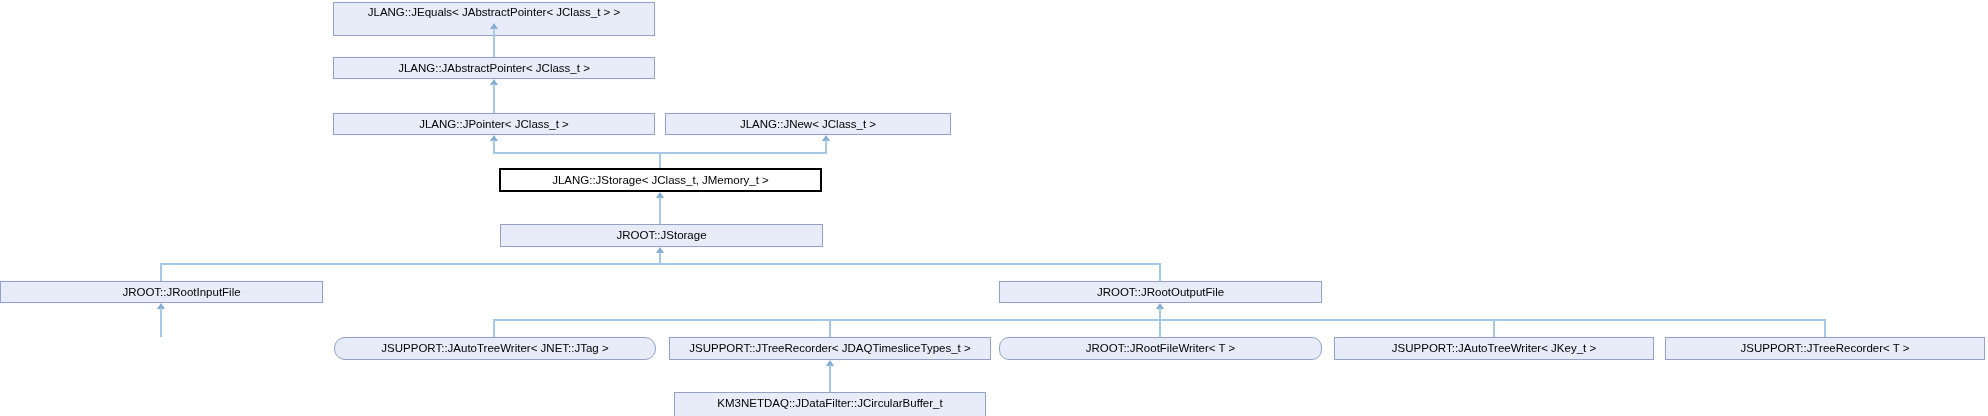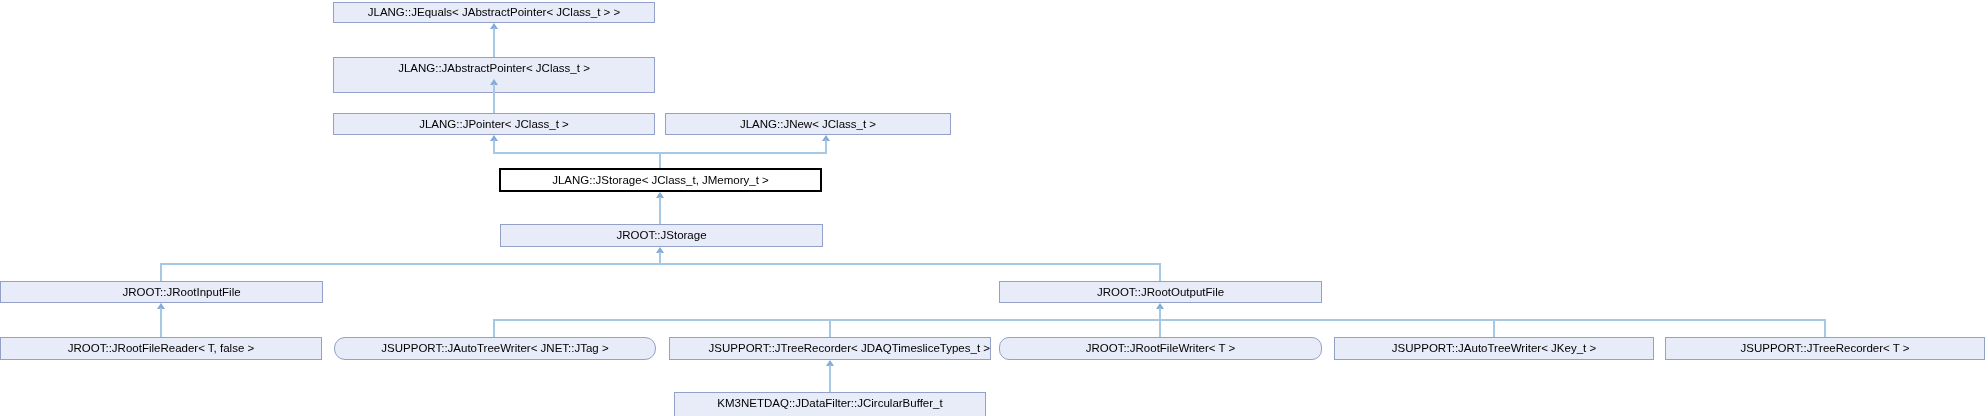--- a/index.html
+++ b/index.html
@@ -38,31 +38,30 @@
     border-left:4px solid transparent;
     border-right:4px solid transparent;
     border-bottom:6px solid var(--arrow,#84acd4);
   }
 </style>
 </head>
 <body>
 
 <div id="canvas">
 
-  <div class="node" style="left:333px;top:2px;width:322px;height:21px;line-height:19px;">JLANG::JEquals&lt; JAbstractPointer&lt; JClass_t &gt; &gt;</div>
-  <div class="node" style="left:333px;top:57px;width:322px;height:36px;line-height:20px;">JLANG::JAbstractPointer&lt; JClass_t &gt;</div>
+  <div class="node" style="left:333px;top:2px;width:322px;height:34px;line-height:19px;">JLANG::JEquals&lt; JAbstractPointer&lt; JClass_t &gt; &gt;</div>
+  <div class="node" style="left:333px;top:57px;width:322px;height:22px;line-height:20px;">JLANG::JAbstractPointer&lt; JClass_t &gt;</div>
   <div class="node" style="left:333px;top:113px;width:322px;height:22px;line-height:20px;">JLANG::JPointer&lt; JClass_t &gt;</div>
   <div class="node" style="left:665px;top:113px;width:286px;height:22px;line-height:20px;">JLANG::JNew&lt; JClass_t &gt;</div>
   <div class="node highlight" style="left:499px;top:168px;width:323px;height:24px;line-height:20px;">JLANG::JStorage&lt; JClass_t, JMemory_t &gt;</div>
   <div class="node" style="left:500px;top:224px;width:323px;height:23px;line-height:21px;">JROOT::JStorage</div>
   <div class="node" style="left:0px;top:281px;width:323px;height:22px;line-height:20px;padding-left:40px;">JROOT::JRootInputFile</div>
   <div class="node" style="left:999px;top:281px;width:323px;height:22px;line-height:20px;">JROOT::JRootOutputFile</div>
-  <div class="node" style="left:0px;top:337px;width:322px;height:23px;line-height:21px;">JROOT::JRootFileReader&lt; T, false &gt;</div>
   <div class="node" style="left:334px;top:337px;width:322px;height:23px;line-height:21px;border-radius:11px;">JSUPPORT::JAutoTreeWriter&lt; JNET::JTag &gt;</div>
-  <div class="node" style="left:669px;top:337px;width:322px;height:23px;line-height:21px;text-align:right;">JSUPPORT::JTreeRecorder&lt; JDAQTimesliceTypes_t &gt;</div>
+  <div class="node" style="left:669px;top:337px;width:322px;height:23px;line-height:21px;">JSUPPORT::JTreeRecorder&lt; JDAQTimesliceTypes_t &gt;</div>
   <div class="node" style="left:999px;top:337px;width:323px;height:23px;line-height:21px;border-radius:10px;">JROOT::JRootFileWriter&lt; T &gt;</div>
   <div class="node" style="left:1334px;top:337px;width:320px;height:23px;line-height:21px;">JSUPPORT::JAutoTreeWriter&lt; JKey_t &gt;</div>
   <div class="node" style="left:1665px;top:337px;width:320px;height:23px;line-height:21px;">JSUPPORT::JTreeRecorder&lt; T &gt;</div>
   <div class="node" style="left:674px;top:392px;width:312px;height:30px;line-height:21px;">KM3NETDAQ::JDataFilter::JCircularBuffer_t</div>
 
   <div class="ar" style="left:490px;top:23px;"></div>
   <div class="ln vl" style="left:493px;top:28px;height:29px;"></div>
 
   <div class="ar" style="left:490px;top:79px;"></div>
   <div class="ln vl" style="left:493px;top:84px;height:29px;"></div>

